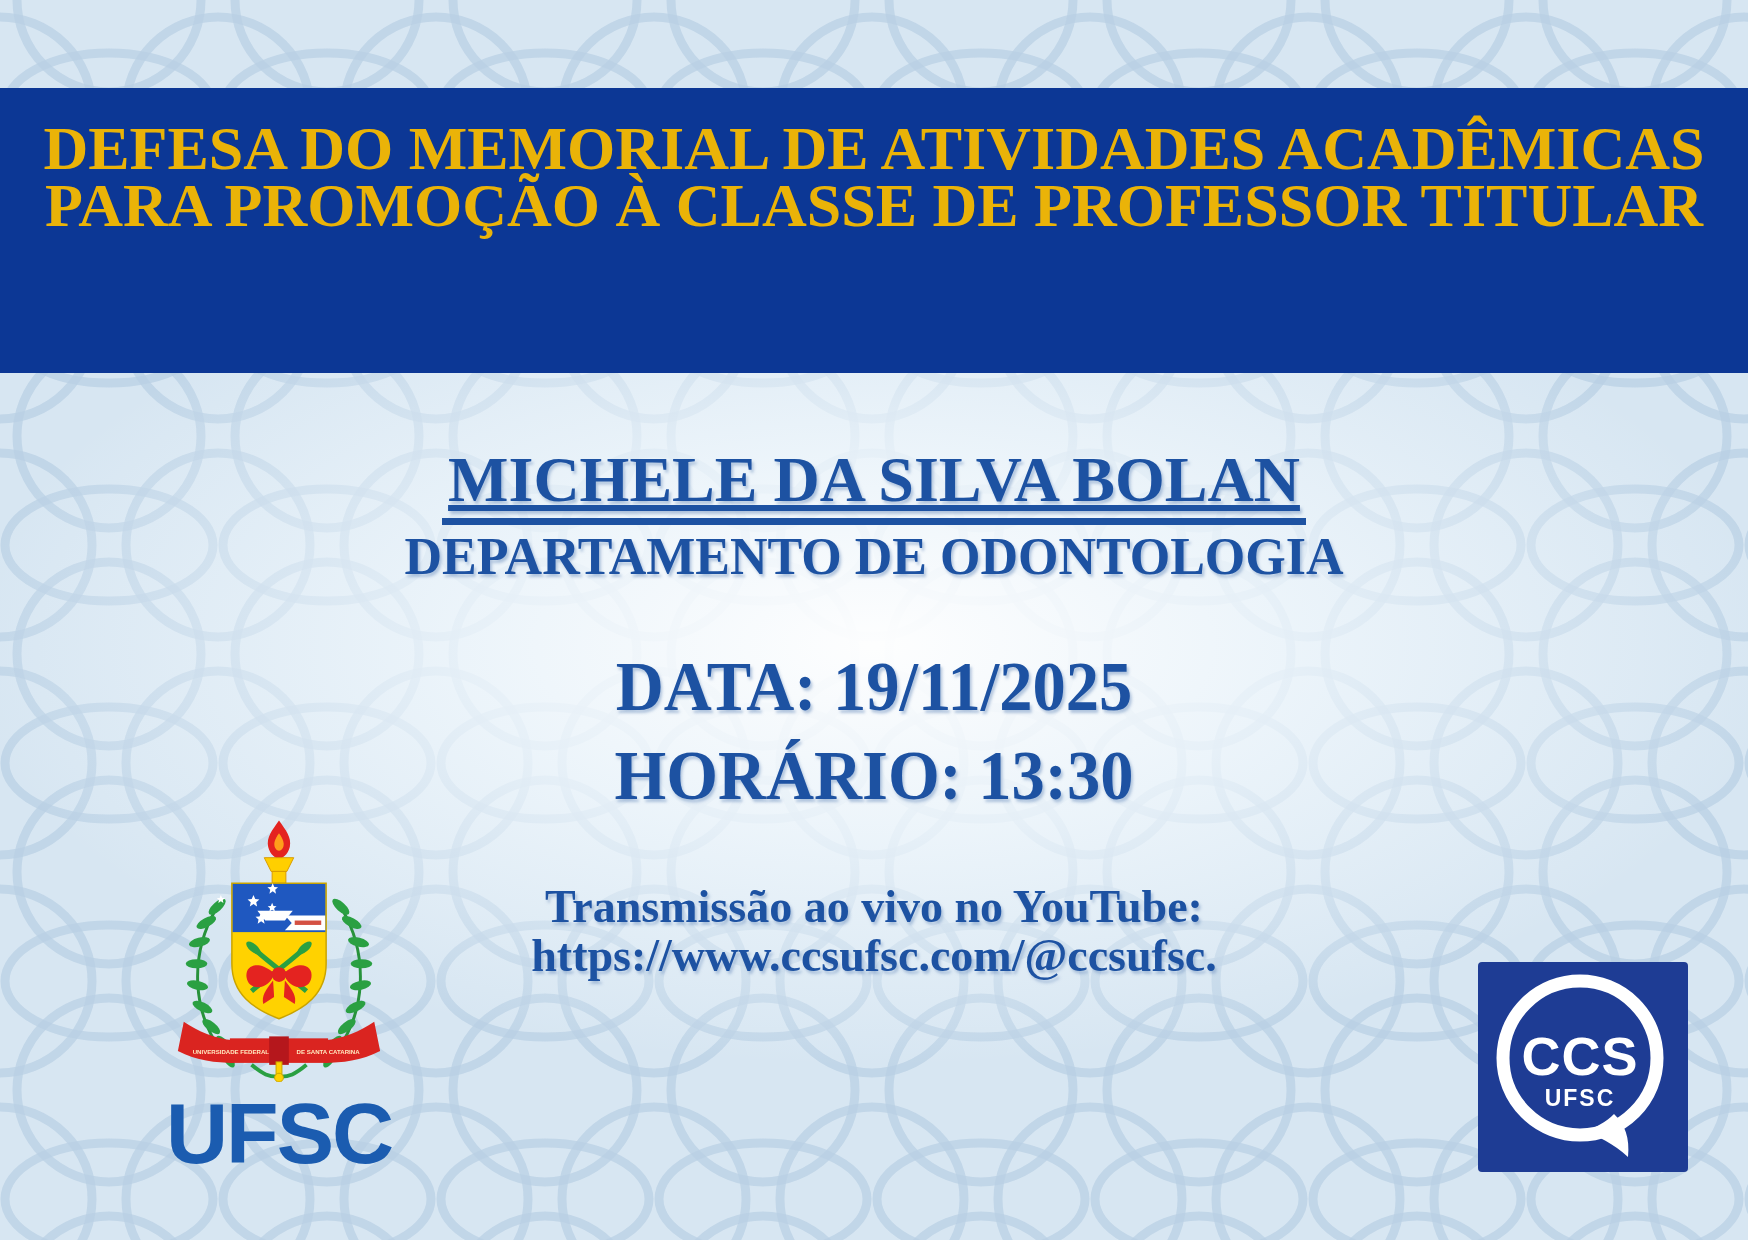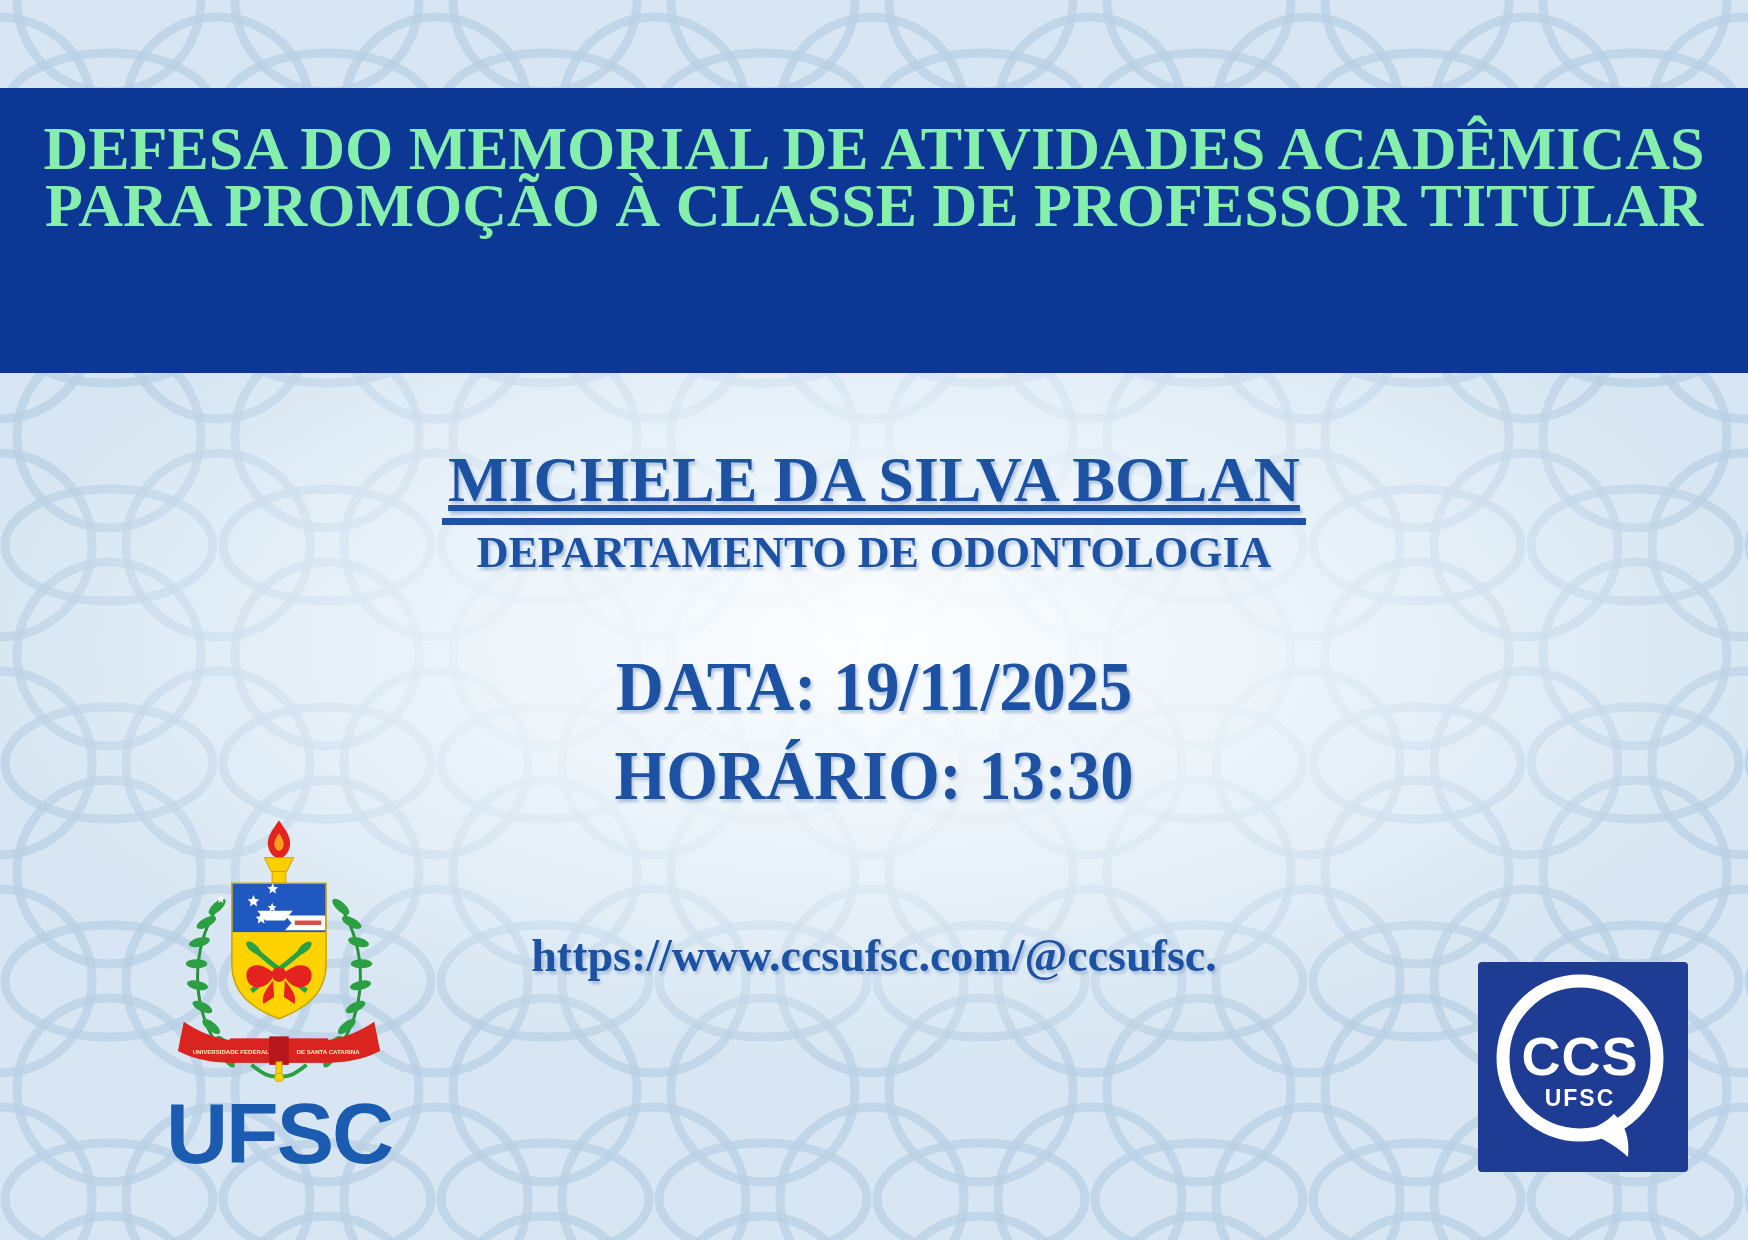--- a/index.html
+++ b/index.html
@@ -19,27 +19,27 @@
       rgba(222,236,247,0.0) 100%);
     pointer-events:none;
   }
   .banner{
     position:absolute;left:0;top:88px;width:100%;height:285px;
     background:#0c3795;
     text-align:center;
     box-sizing:border-box;
     padding-top:32px;
   }
-  .banner h1{margin:0;font-weight:bold;color:#86efac;font-size:62px;line-height:57px;letter-spacing:0px;}
+  .banner h1{margin:0;font-weight:bold;color:#eab308;font-size:62px;line-height:57px;letter-spacing:0px;}
   .banner h1 span{display:block;}
   .centercol{position:absolute;left:0;width:100%;text-align:center;color:#1d52a2;}
   .blue-text{text-shadow:2px 3px 3px rgba(124,154,196,0.55);}
   .name{top:448px;font-size:64px;font-weight:bold;line-height:1;}
   .name .underlined{display:inline-block;border-bottom:7px solid #1d52a2;padding:0 6px 6px 6px;text-decoration:underline;}
-  .dept{top:531px;font-size:44px;font-weight:bold;line-height:1;}
+  .dept{top:531px;font-size:52px;font-weight:bold;line-height:1;}
   .dateline{top:652px;font-size:70px;font-weight:bold;line-height:1;transform:scaleX(0.95);transform-origin:center;}
   .timeline{top:741px;font-size:70px;font-weight:bold;line-height:1;transform:scaleX(0.95);transform-origin:center;}
   .stream{top:884px;font-size:46px;font-weight:bold;line-height:1;}
   .url{top:933px;font-size:46px;font-weight:bold;line-height:1;}
   .ufsc-logo{position:absolute;left:166px;top:816px;width:226px;text-align:center;}
   .ufsc-wordmark{
     margin-top:4px;
     font-family:"Liberation Sans","DejaVu Sans",sans-serif;
     font-weight:bold;font-size:86px;line-height:1;
     letter-spacing:-2px;color:#1b5cb0;
@@ -79,20 +79,21 @@
   <div class="centercol name blue-text">
     <span class="underlined">MICHELE DA SILVA BOLAN</span>
   </div>
 
   <div class="centercol dept blue-text">DEPARTAMENTO DE ODONTOLOGIA</div>
 
   <div class="centercol dateline blue-text">DATA: 19/11/2025</div>
 
   <div class="centercol timeline blue-text">HORÁRIO: 13:30</div>
 
+  <div class="centercol stream blue-text">Transmissão ao vivo no YouTube:</div>
 
   <div class="centercol url blue-text">https://www.ccsufsc.com/@ccsufsc.</div>
 
   <div class="ufsc-logo">
     <svg width="216" height="266" viewBox="0 0 220 270" aria-hidden="true">
 
       <g id="laurelL">
         <path d="M52,240 C22,200 18,142 46,94" stroke="#27923b" stroke-width="3" fill="none"></path>
         <ellipse cx="54" cy="232" rx="11" ry="4.6" fill="#2aa042" transform="rotate(48 54 232)"></ellipse>
         <ellipse cx="41" cy="214" rx="11" ry="4.6" fill="#2aa042" transform="rotate(38 41 214)"></ellipse>

